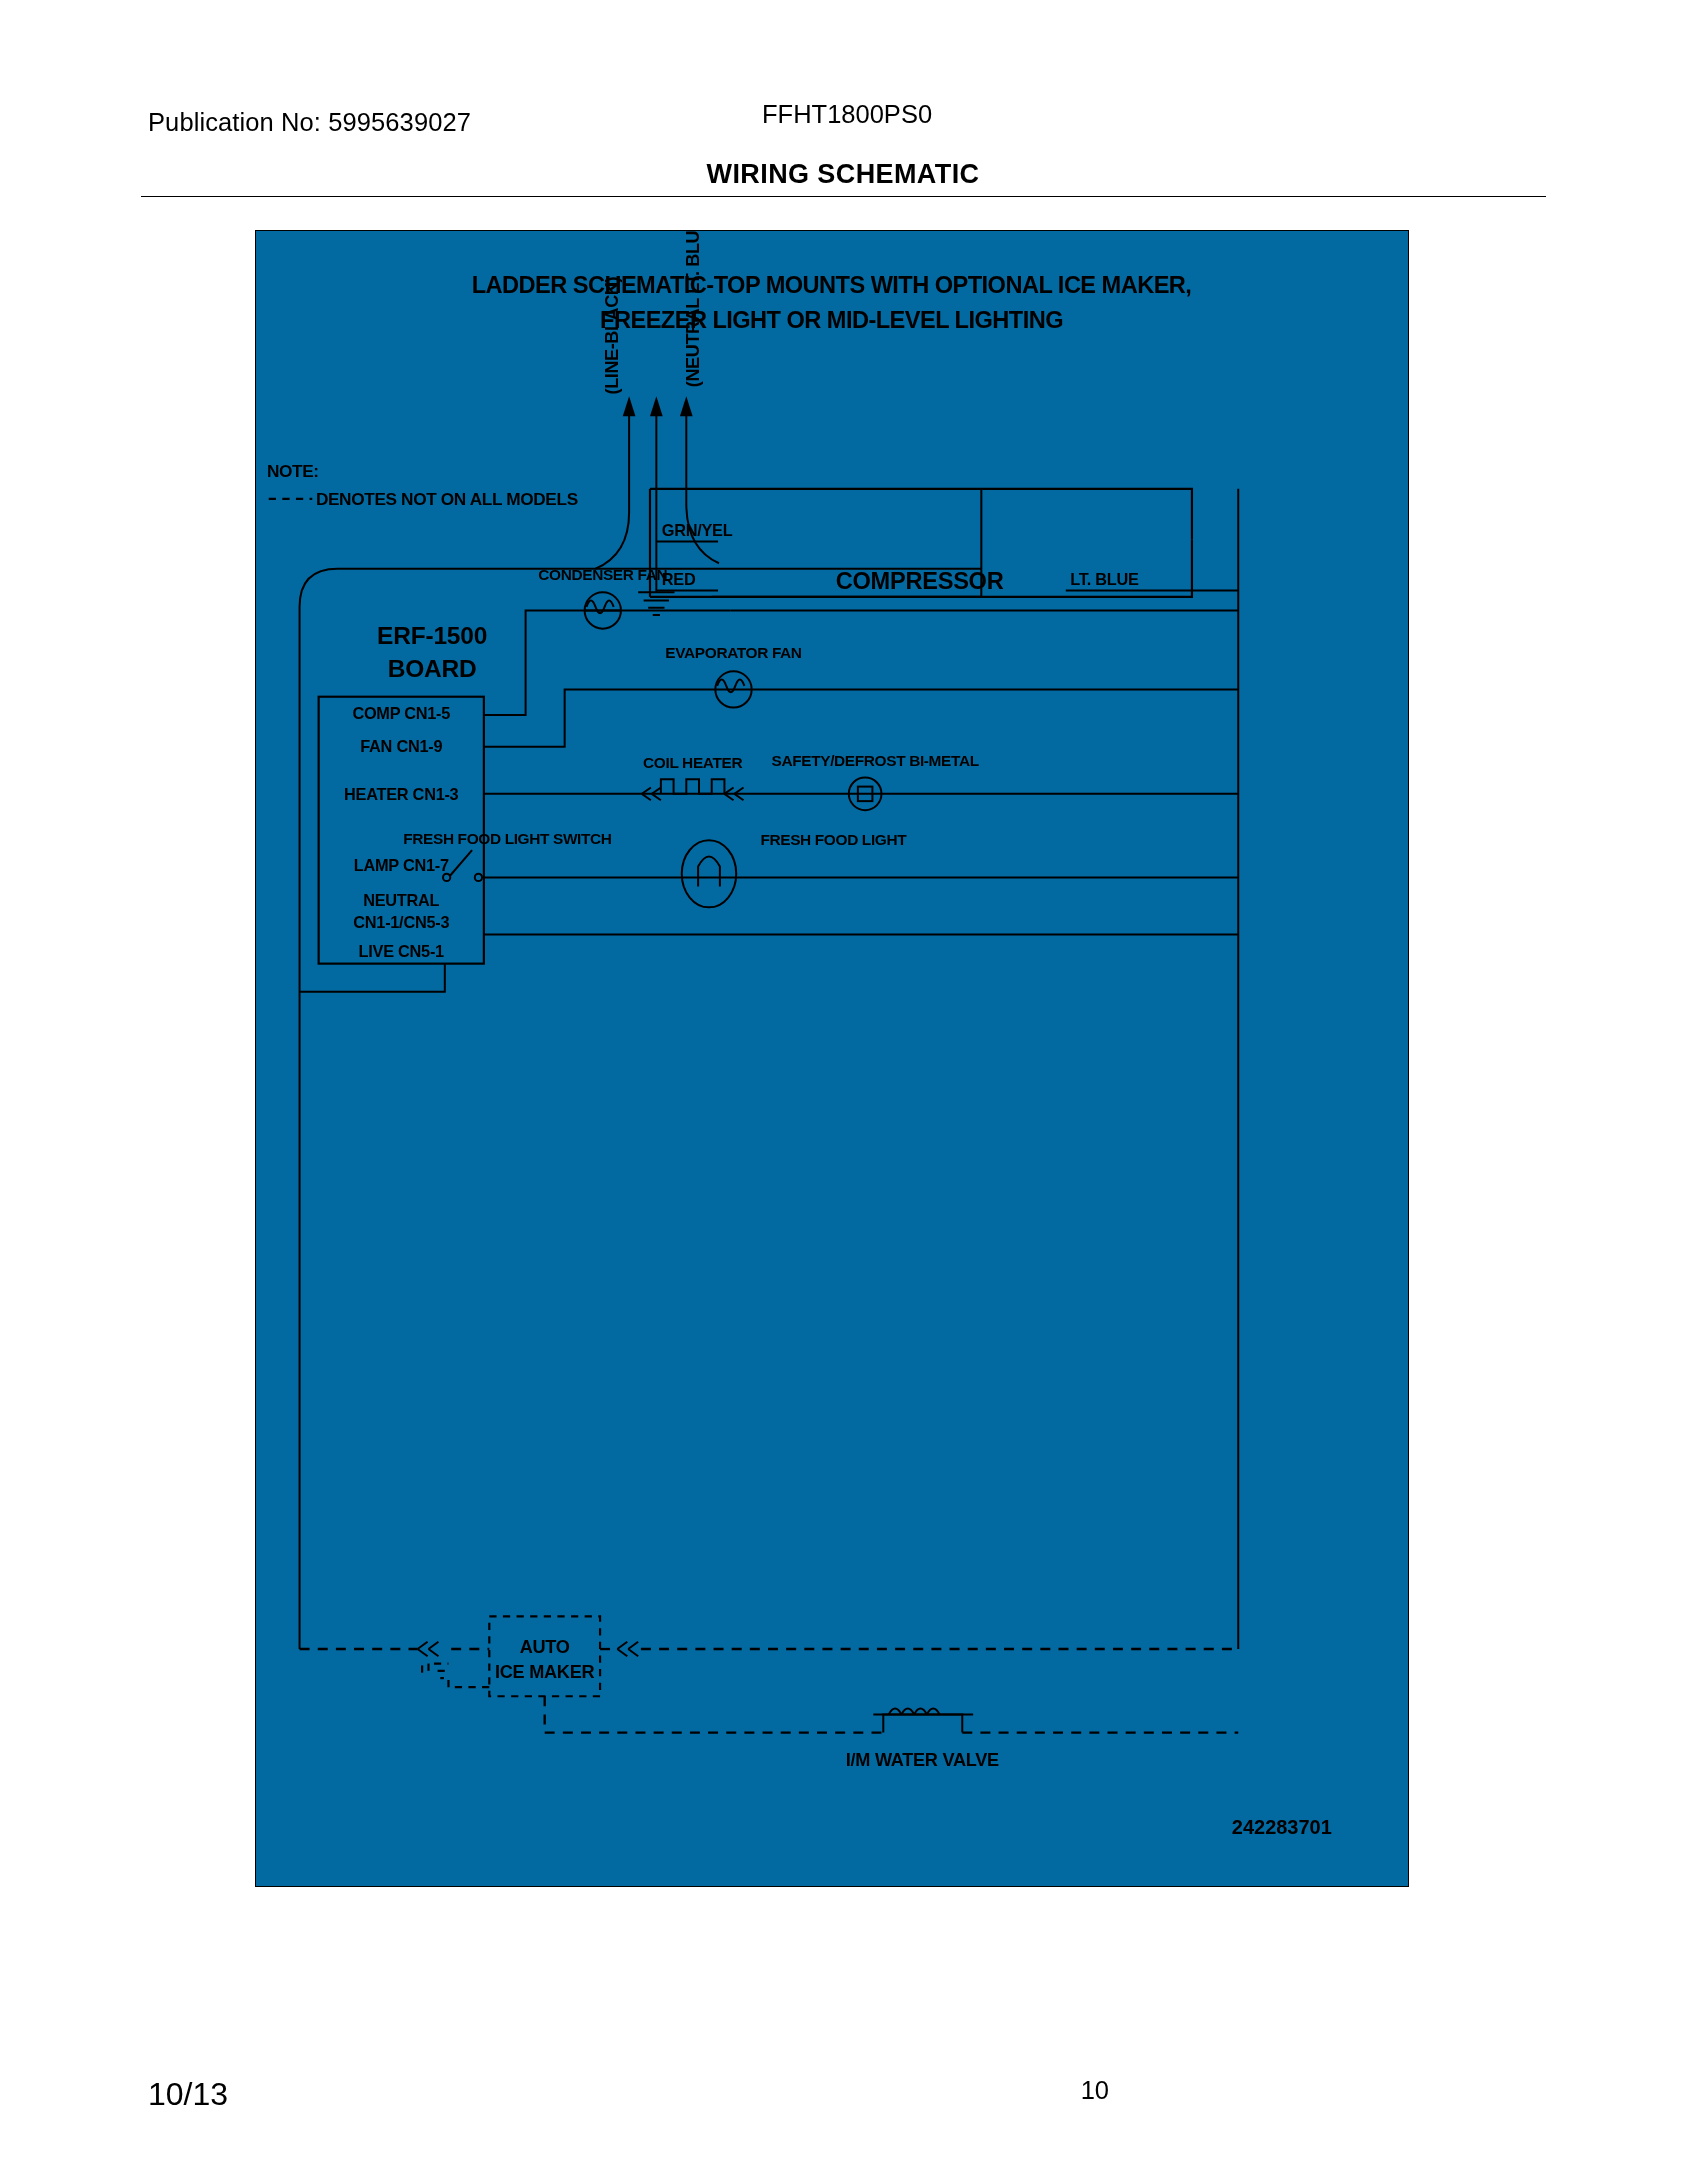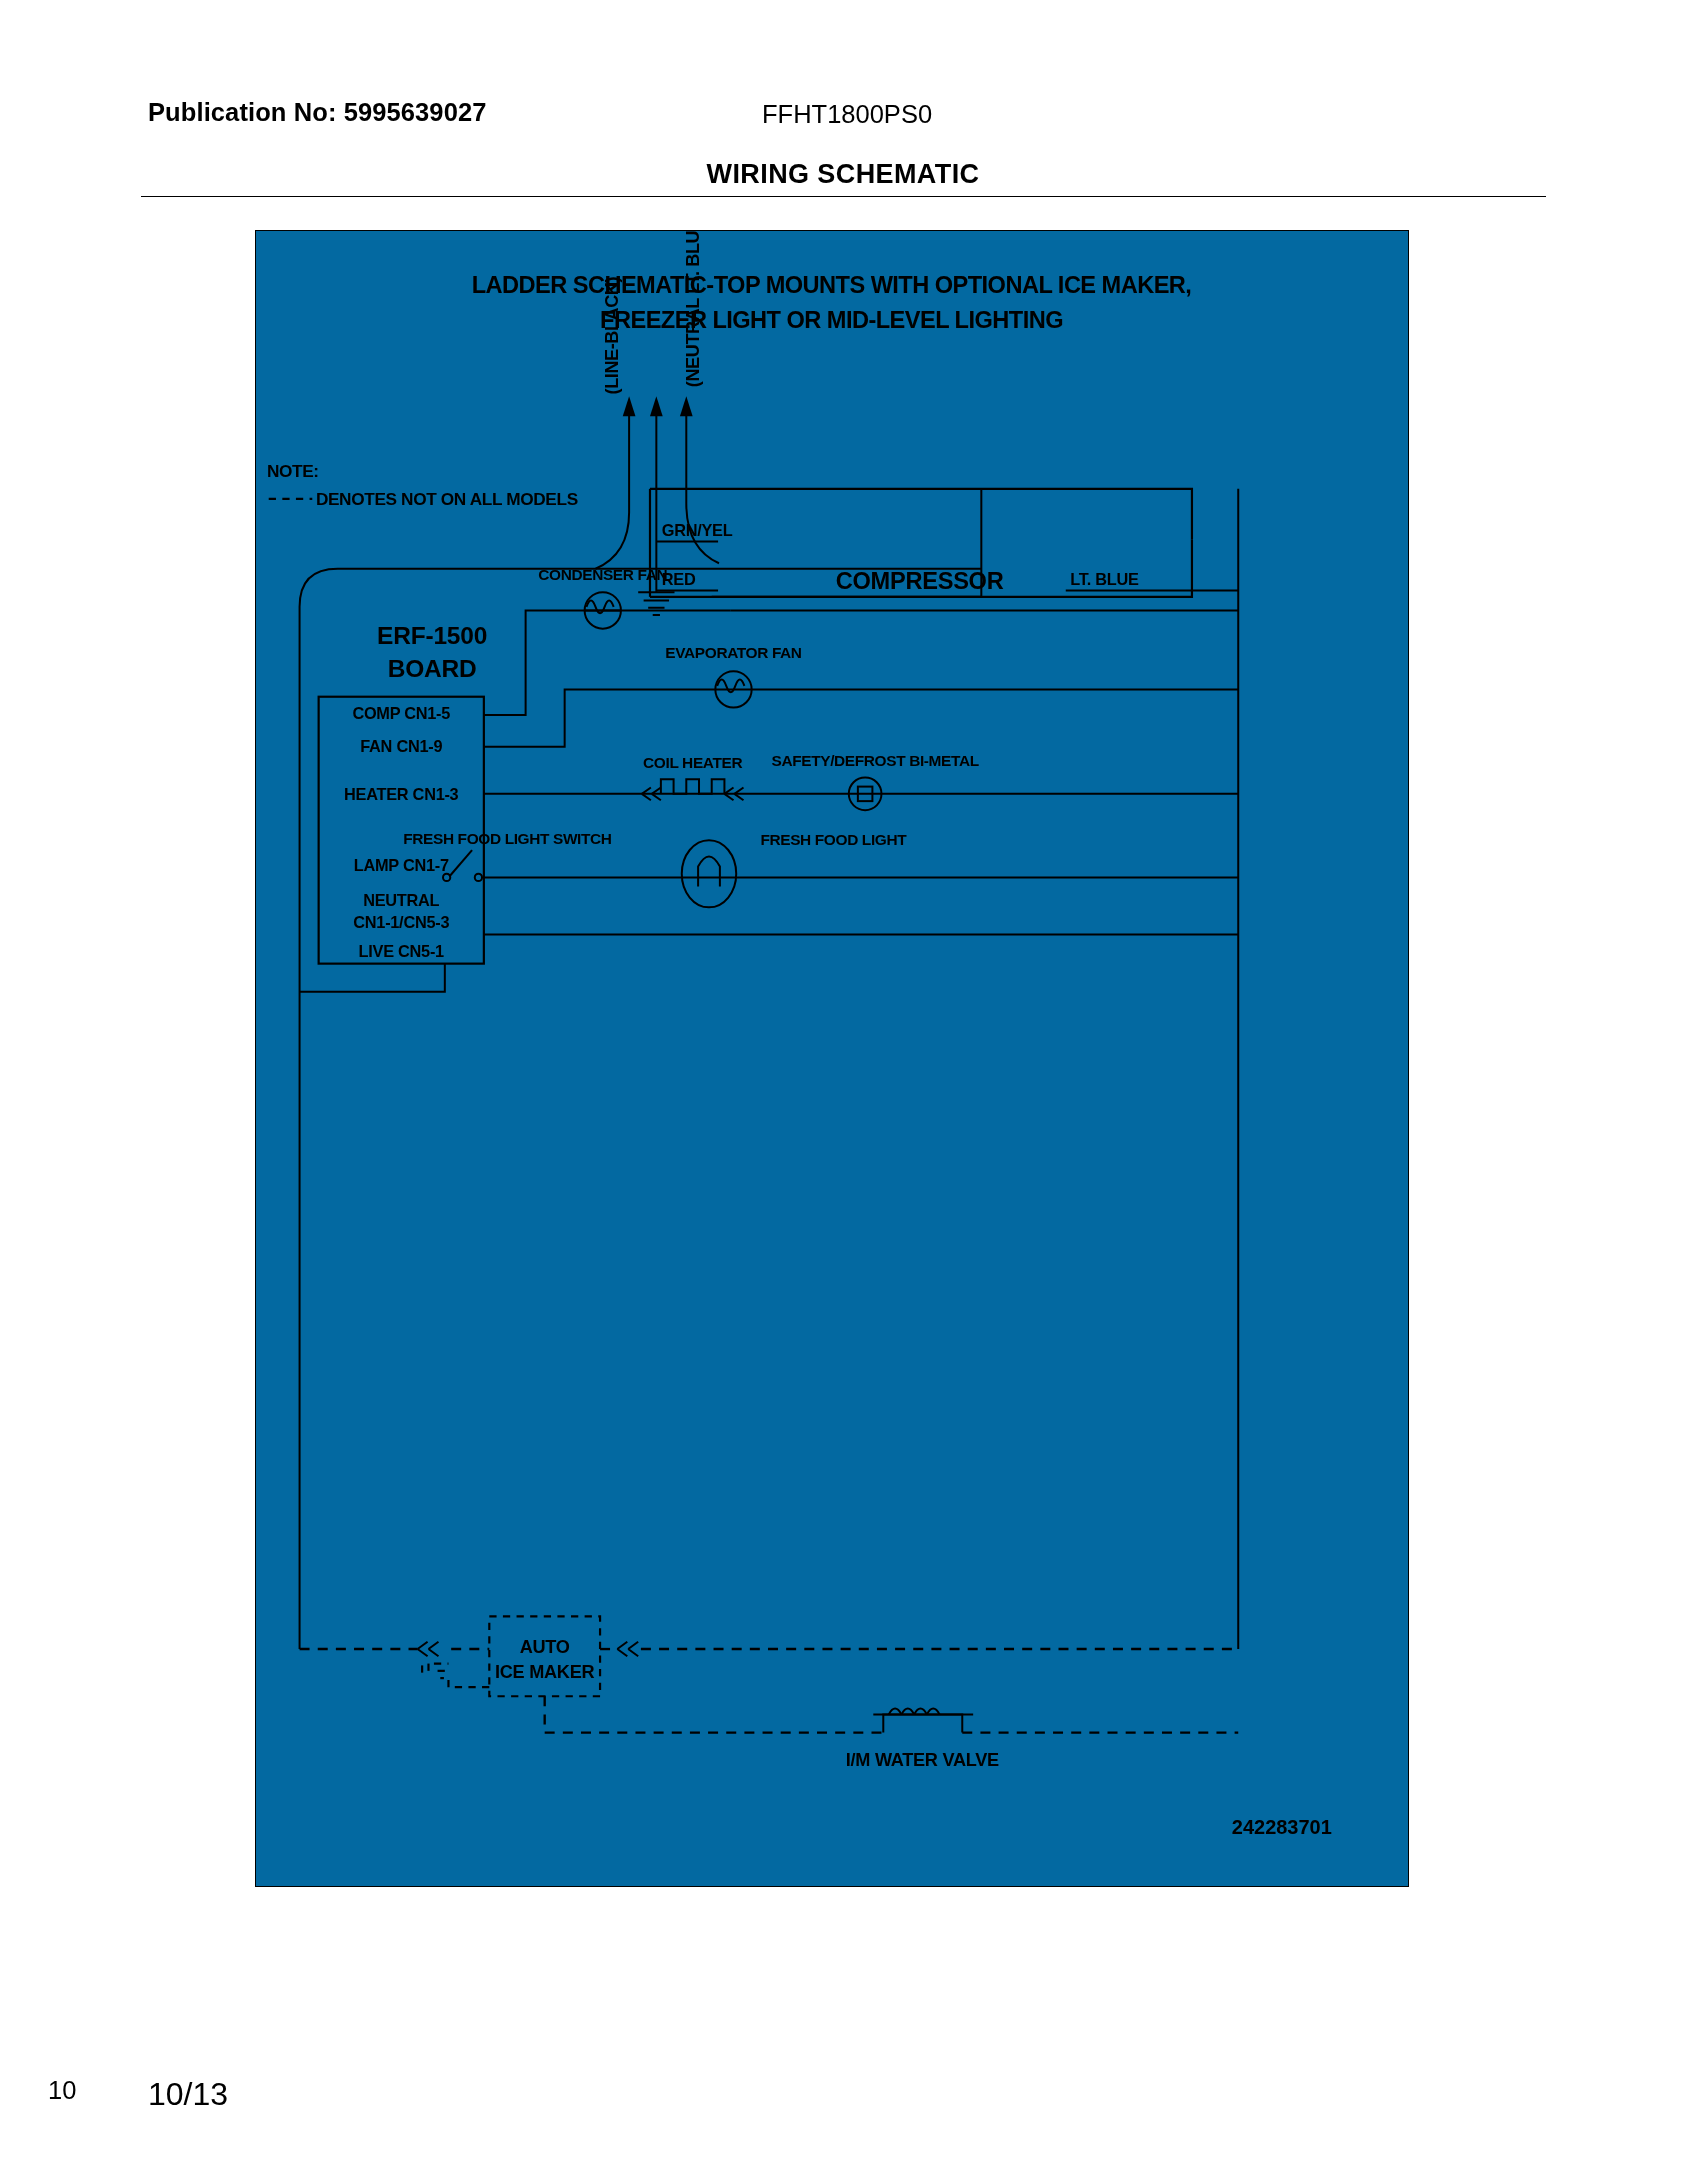--- a/index.html
+++ b/index.html
@@ -2,31 +2,31 @@
 <html style="font-size:14.5px"><head>
 <meta charset="utf-8">
 <style>
   html,body{margin:0;padding:0;background:#fff;}
   body{width:1686px;height:2182px;position:relative;
        font-family:"Liberation Sans", sans-serif;color:#000;}
   .page{position:absolute;inset:0;}
 
   
   .hdr{position:absolute;top:96px;left:0;width:100%;height:36px;}
-  .hdr-pub{position:absolute;left:148px;top:2px;font-size:25.5px;letter-spacing:0.1px;font-weight:bold;}
+  .hdr-pub{position:absolute;left:148px;top:12px;font-size:25.5px;letter-spacing:0.1px;}
   .hdr-model{position:absolute;left:762px;top:4px;font-size:25.5px;}
 
   .doc-title{position:absolute;top:159px;left:0;width:100%;text-align:center;
              font-size:27px;font-weight:bold;letter-spacing:0.4px;}
   .rule{position:absolute;left:141px;top:196px;width:1405px;height:0;
         border-top:1.8px solid #000;}
 
   
   .ftr-date{position:absolute;left:148px;top:2076px;font-size:32px;}
-  .ftr-page{position:absolute;left:0;top:2076px;width:1109px;text-align:left;font-size:25.5px;padding-left:48px;}
+  .ftr-page{position:absolute;left:0;top:2076px;width:1109px;text-align:right;font-size:25.5px;}
 
   
   .frame{position:absolute;left:255px;top:230px;width:1154px;height:1657px;
          border:1.8px solid #000;box-sizing:border-box;background:#0369a1;}
   svg.sch{position:absolute;left:0;top:0;width:100%;height:100%;display:block;}
 
   svg.sch text{font-family:"Liberation Sans", sans-serif;font-weight:bold;fill:#000;}
   .t-title{font-size:26px;letter-spacing:-.6px;}
   .t-note{font-size:19px;letter-spacing:-.4px;}
   .t-lbl{font-size:17px;letter-spacing:-.4px;}

